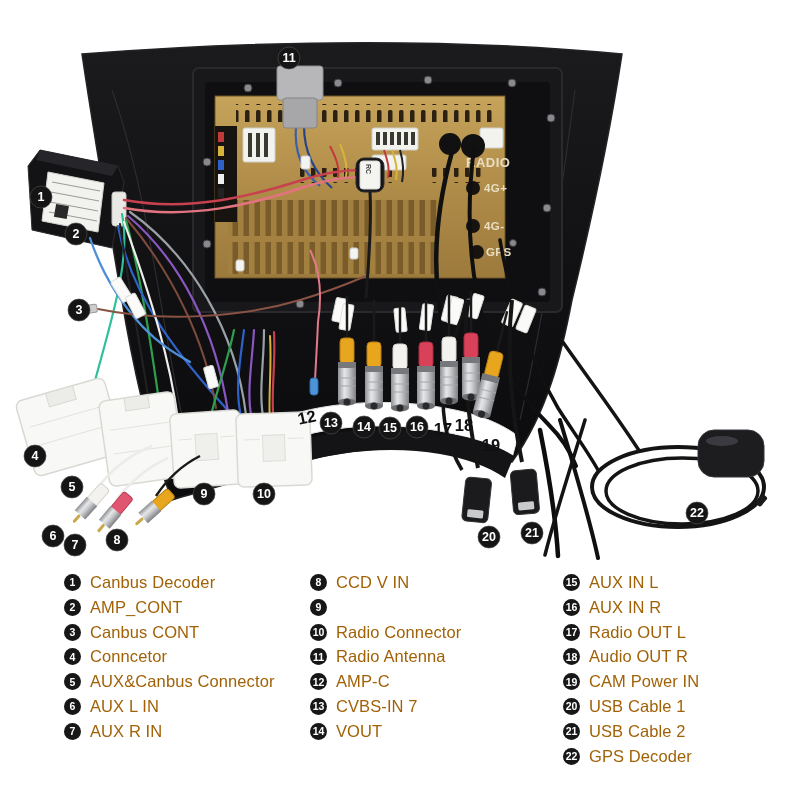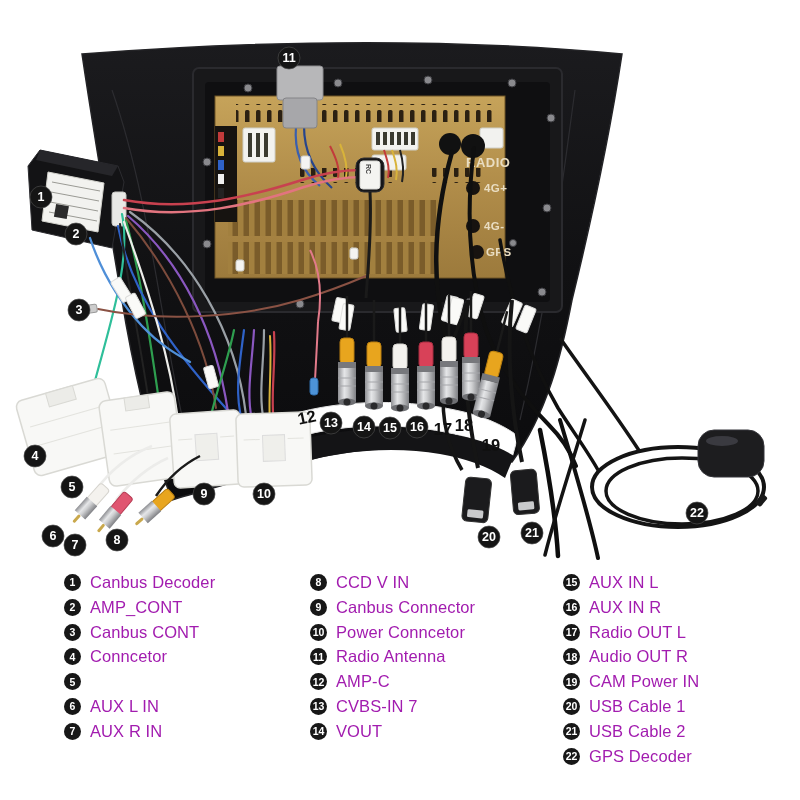--- a/index.html
+++ b/index.html
@@ -7,21 +7,21 @@
   .stage{position:relative;width:800px;height:800px;background:#fff;}
   svg{display:block}
   
   .legend-col{position:absolute;top:570px;}
   .col-0{left:64px}
   .col-1{left:310px}
   .col-2{left:563px}
   .legend-item{display:flex;align-items:center;gap:9px;height:24.85px;white-space:nowrap;}
   .legend-badge{width:17px;height:17px;min-width:17px;border-radius:50%;background:#171717;color:#fff;
         display:flex;align-items:center;justify-content:center;font-size:10.5px;font-weight:bold;line-height:1;}
-  .legend-label{font-size:16.5px;color:#a21caf;letter-spacing:.1px;}
+  .legend-label{font-size:16.5px;color:#a16207;letter-spacing:.1px;}
   
   .mk-circ{fill:#151515;stroke:#4a4a4a;stroke-width:.7}
   .mk-num{fill:#ffffff;font-size:12.5px;font-weight:bold;text-anchor:middle}
   .mk-plain{fill:#101010;font-size:16.5px;font-weight:bold;text-anchor:middle}
   .panel-txt{fill:#e9ddc2;font-size:13px;font-weight:bold;letter-spacing:.5px}
   .panel-txt-sm{fill:#e9ddc2;font-size:11.5px;font-weight:bold;letter-spacing:.4px}
   .cable-tag{fill:#444;font-size:7px;font-weight:bold}
 </style>
 </head>
 <body>
@@ -480,42 +480,42 @@
         <div class="legend-item">
           <span class="legend-badge">3</span>
           <span class="legend-label">Canbus CONT</span>
         </div>
         <div class="legend-item">
           <span class="legend-badge">4</span>
           <span class="legend-label">Conncetor</span>
         </div>
         <div class="legend-item">
           <span class="legend-badge">5</span>
+          <span class="legend-label">AUX&amp;Canbus Connector</span>
         </div>
         <div class="legend-item">
           <span class="legend-badge">6</span>
           <span class="legend-label">AUX L IN</span>
         </div>
         <div class="legend-item">
           <span class="legend-badge">7</span>
           <span class="legend-label">AUX R IN</span>
         </div>
       </div>
   <div class="legend-col col-1">
         <div class="legend-item">
           <span class="legend-badge">8</span>
           <span class="legend-label">CCD V IN</span>
         </div>
         <div class="legend-item">
           <span class="legend-badge">9</span>
-          <span class="legend-label">Canbus Connector</span>
         </div>
         <div class="legend-item">
           <span class="legend-badge">10</span>
-          <span class="legend-label">Power Conncetor</span>
+          <span class="legend-label">Radio Connector</span>
         </div>
         <div class="legend-item">
           <span class="legend-badge">11</span>
           <span class="legend-label">Radio Antenna</span>
         </div>
         <div class="legend-item">
           <span class="legend-badge">12</span>
           <span class="legend-label">AMP-C</span>
         </div>
         <div class="legend-item">

